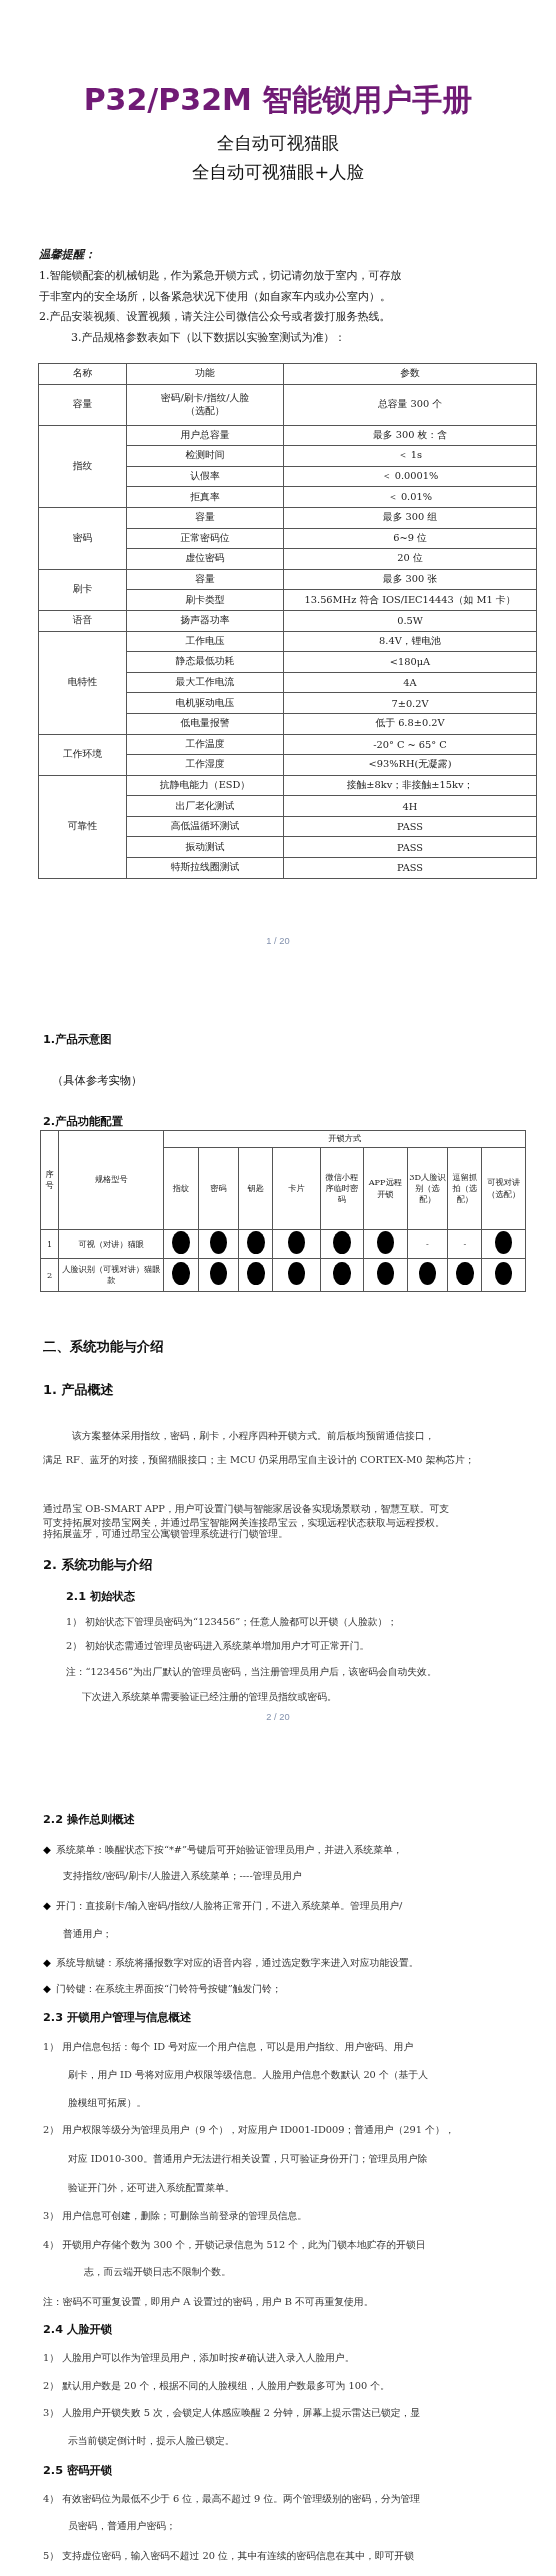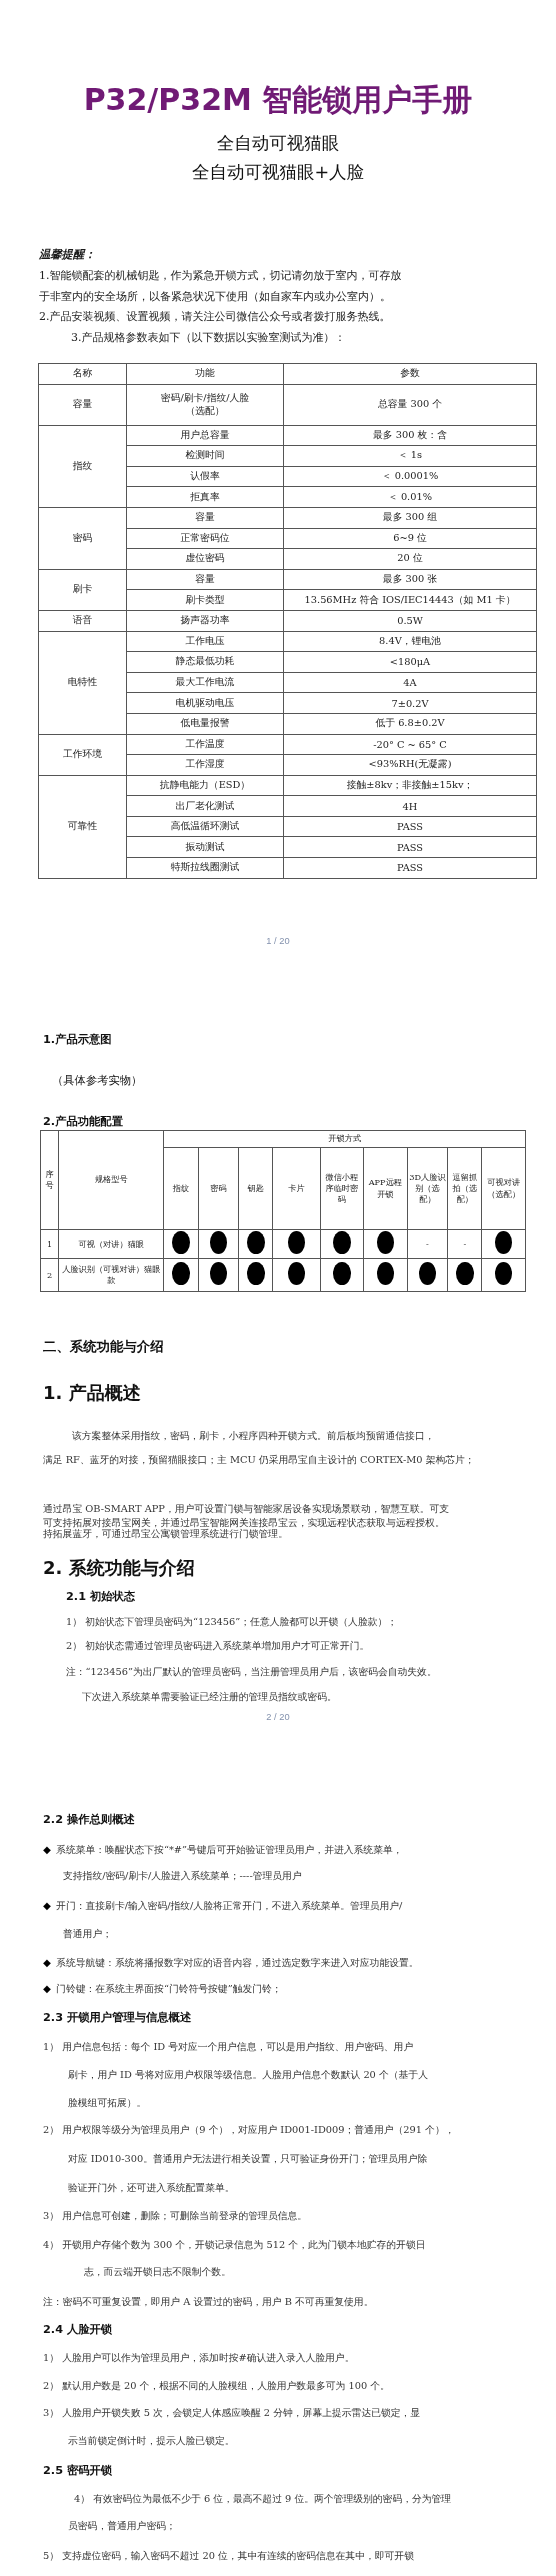--- a/index.html
+++ b/index.html
@@ -3,21 +3,21 @@
 <meta charset="utf-8">
 <style>
   * { box-sizing: border-box; margin: 0; padding: 0; }
   html, body { width: 556px; height: 3578px; background: #ffffff; overflow: hidden; }
   body { position: relative; font-family: "DejaVu Serif", "Liberation Serif", serif; color: #1a1a1a; }
   .abs { position: absolute; white-space: nowrap; }
   .title { font-family: "DejaVu Sans", "Liberation Sans", sans-serif; font-weight: bold; font-size: 30px; left: 0; width: 556px; text-align: center; color: #701a75; }
   .subtitle { font-family: "DejaVu Sans", "Liberation Sans", sans-serif; font-size: 17.5px; left: 0; width: 556px; text-align: center; color: #111; }
   .reminder-head { font-family: "DejaVu Sans", "Liberation Sans", sans-serif; font-weight: bold; font-size: 11.3px; left: 39px; }
   .body-line { font-size: 11px; color: #222; }
-  .h-sec { font-family: "DejaVu Sans", "Liberation Sans", sans-serif; font-weight: bold; font-size: 18px; color: #111; }
+  .h-sec { font-family: "DejaVu Sans", "Liberation Sans", sans-serif; font-weight: bold; font-size: 13px; color: #111; }
   .h-sub { font-family: "DejaVu Sans", "Liberation Sans", sans-serif; font-weight: bold; font-size: 13.4px; color: #111; }
   .h-small { font-family: "DejaVu Sans", "Liberation Sans", sans-serif; font-weight: bold; font-size: 11.3px; color: #111; }
   .para { font-size: 9.8px; color: #333; }
   .page-num { font-family: "Liberation Sans", sans-serif; font-size: 9.3px; color: #8391ad; left: 0; width: 556px; text-align: center; }
   .bullet { font-size: 10.3px; color: #000; margin-right: 5.2px; }
 
   table.spec { position: absolute; left: 38px; top: 363px; width: 499px; border-collapse: collapse; font-size: 9.8px; color: #222; }
   table.spec td, table.spec th { border: 1px solid #555; text-align: center; vertical-align: middle; font-weight: normal; height: 20.6px; padding: 0 2.1px; }
   table.spec .c1 { width: 88px; }
   table.spec .c2 { width: 157px; }
@@ -245,16 +245,16 @@
 <div class="abs para" style="left:68px; top:2266px;margin-left:16px;">志，而云端开锁日志不限制个数。</div>
 <div class="abs para" style="left:43px; top:2296px;text-align:center;">注：密码不可重复设置，即用户 A 设置过的密码，用户 B 不可再重复使用。</div>
 
 <div class="abs h-small" style="left:43px; top:2322px;">2.4 人脸开锁</div>
 <div class="abs para" style="left:43px; top:2352px;">1） 人脸用户可以作为管理员用户，添加时按#确认进入录入人脸用户。</div>
 <div class="abs para" style="left:43px; top:2380px;">2） 默认用户数是 20 个，根据不同的人脸模组，人脸用户数最多可为 100 个。</div>
 <div class="abs para" style="left:43px; top:2407px;">3） 人脸用户开锁失败 5 次，会锁定人体感应唤醒 2 分钟，屏幕上提示雷达已锁定，显</div>
 <div class="abs para" style="left:68px; top:2435px;">示当前锁定倒计时，提示人脸已锁定。</div>
 
 <div class="abs h-small" style="left:43px; top:2463px;">2.5 密码开锁</div>
-<div class="abs para" style="left:43px; top:2493px;margin-left:31px;">4） 有效密码位为最低不少于 6 位，最高不超过 9 位。两个管理级别的密码，分为管理</div>
+<div class="abs para" style="left:43px; top:2493px;">4） 有效密码位为最低不少于 6 位，最高不超过 9 位。两个管理级别的密码，分为管理</div>
 <div class="abs para" style="left:68px; top:2520px;">员密码，普通用户密码；</div>
 <div class="abs para" style="left:43px; top:2550px;">5） 支持虚位密码，输入密码不超过 20 位，其中有连续的密码信息在其中，即可开锁</div>
 
 
 </body></html>

